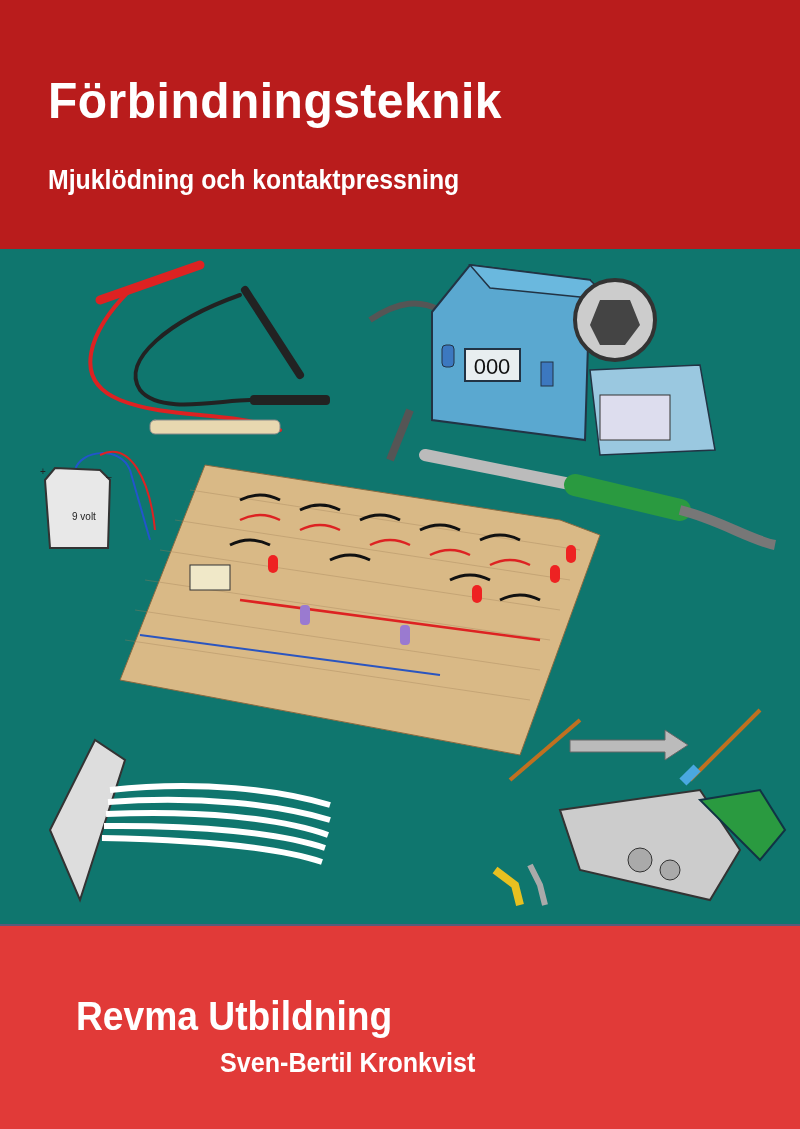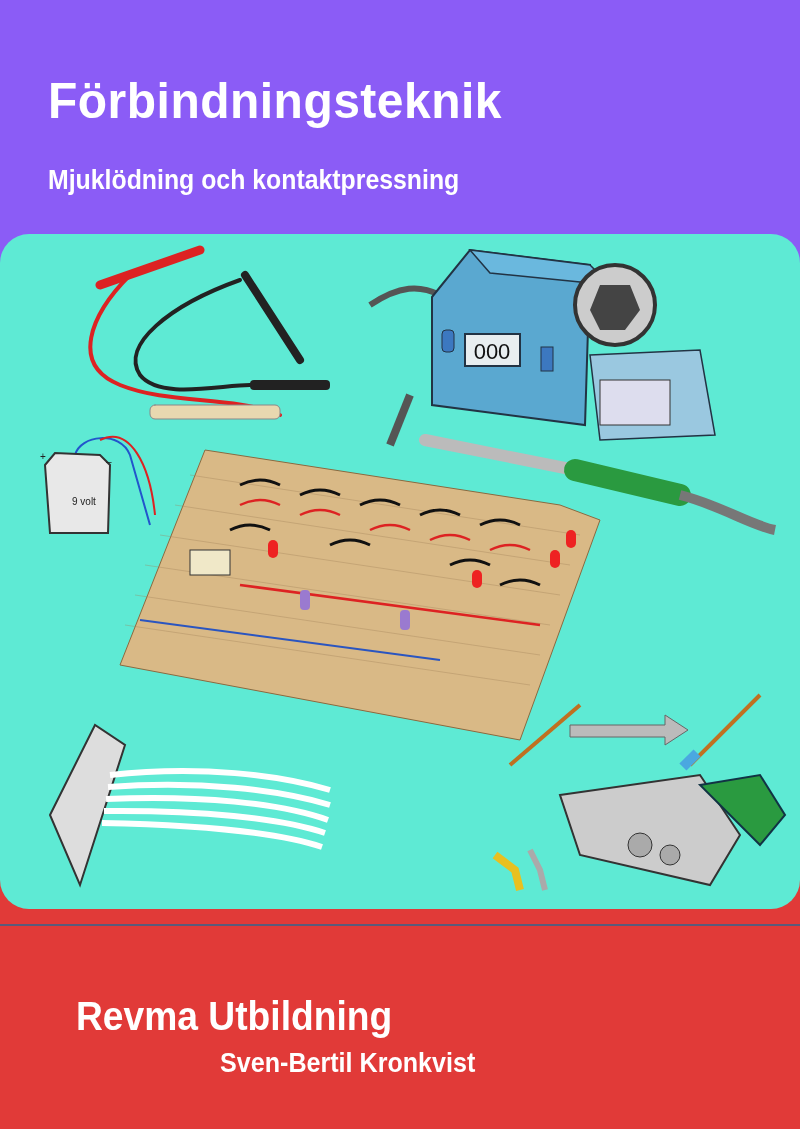--- a/index.html
+++ b/index.html
@@ -1,20 +1,20 @@
 <!DOCTYPE html>
 <html><head>
 <meta charset="utf-8">
 <style>
   html,body{margin:0;padding:0;}
   body{width:800px;height:1129px;position:relative;overflow:hidden;background:#e13a38;font-family:"Liberation Sans",sans-serif;}
-  .top{position:absolute;left:0;top:0;width:800px;height:264px;background:#8b5cf6;}
+  .top{position:absolute;left:0;top:0;width:800px;height:264px;background:#b91c1c;}
   .title{position:absolute;left:48px;top:72px;font-size:50px;font-weight:bold;color:#fff;letter-spacing:0.5px;white-space:nowrap;transform:scaleX(0.96);transform-origin:left;}
   .subtitle{position:absolute;left:48px;top:165px;font-size:27px;font-weight:bold;color:#fff;white-space:nowrap;transform:scaleX(0.92);transform-origin:left;}
-  .mid{position:absolute;left:0;top:234px;width:800px;height:675px;background:#5eead4;border-radius:29px;}
+  .mid{position:absolute;left:0;top:249px;width:800px;height:675px;background:#0f766e;}
   .mid-line{position:absolute;left:0;top:924px;width:800px;height:2px;background:#5a5a7a;}
   .bottom{position:absolute;left:0;top:926px;width:800px;height:203px;background:#e13a38;}
   .publisher{position:absolute;left:76px;top:994px;font-size:40px;font-weight:bold;color:#fff;white-space:nowrap;transform:scaleX(0.93);transform-origin:left;}
   .author{position:absolute;left:220px;top:1048px;font-size:27px;font-weight:bold;color:#fff;white-space:nowrap;transform:scaleX(0.93);transform-origin:left;}
   svg{position:absolute;left:0;top:0;}
 </style>
 </head>
 <body>
 
 <div class="top">

